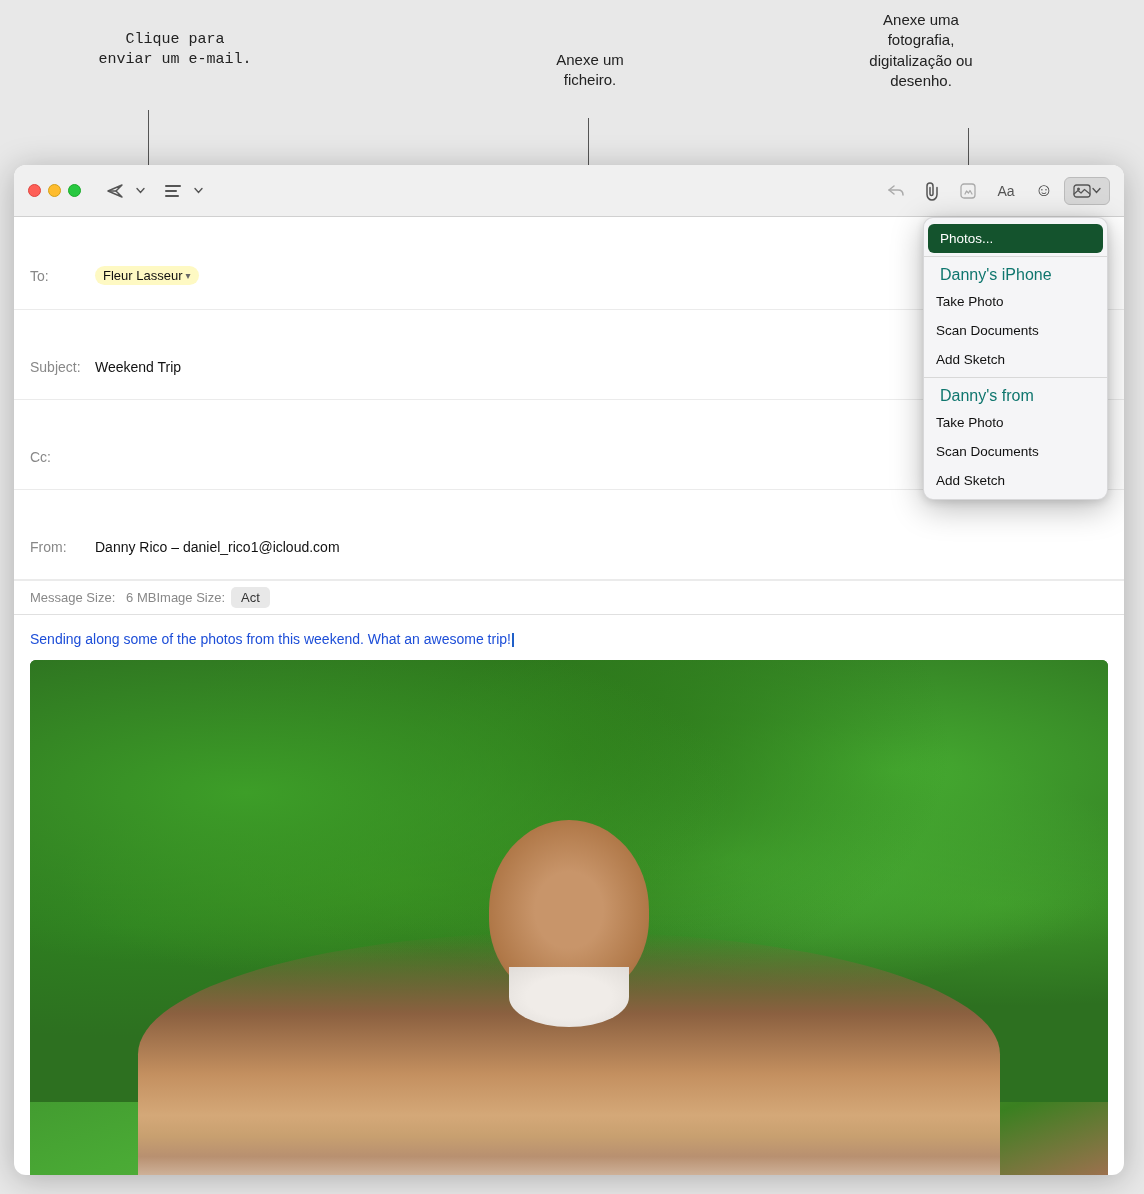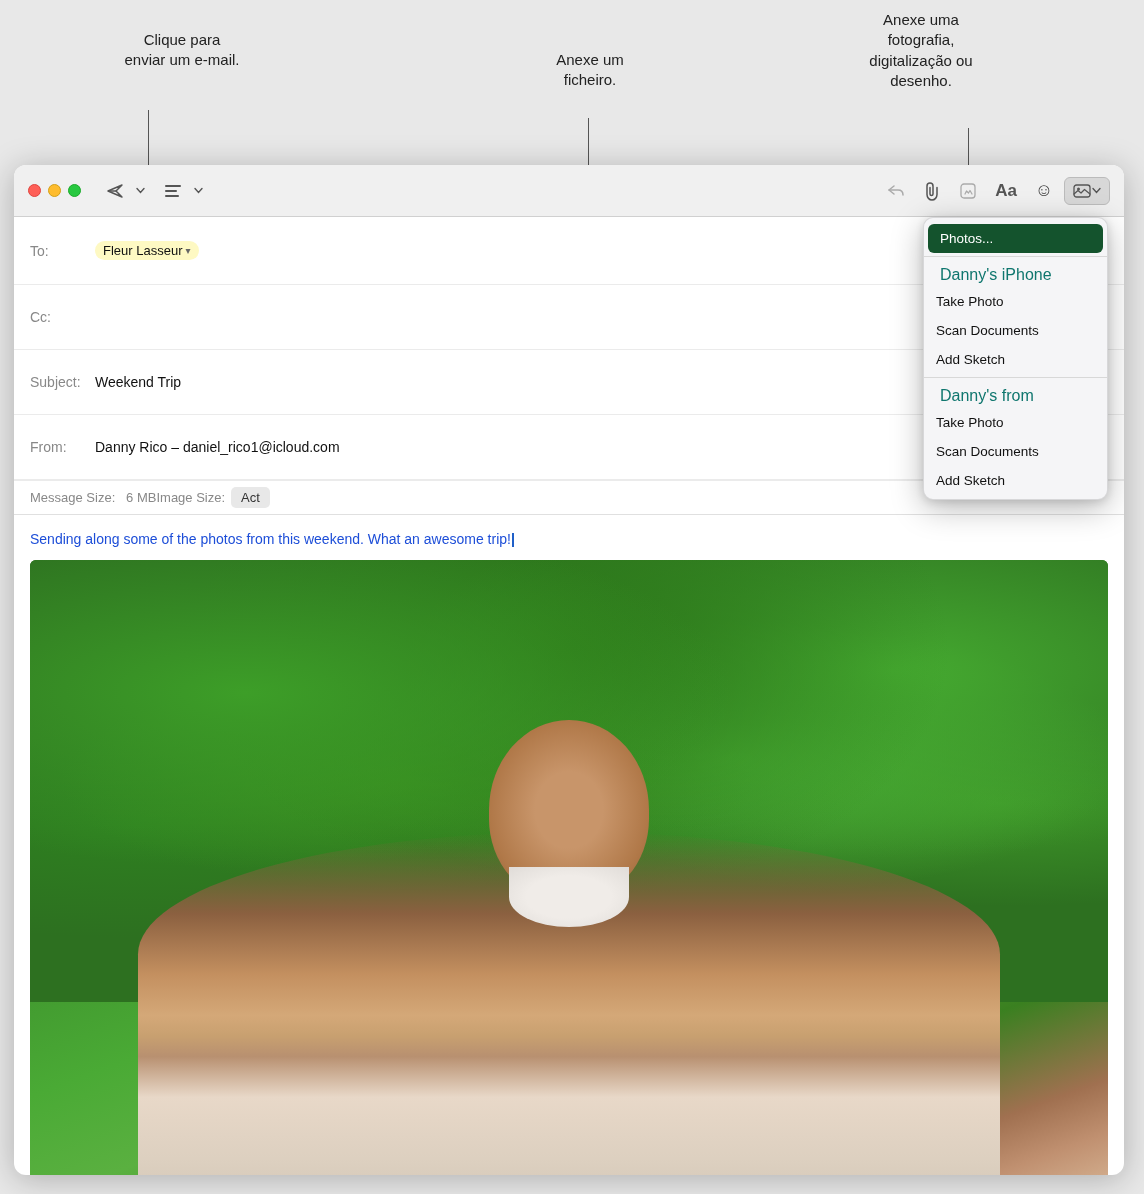--- a/index.html
+++ b/index.html
@@ -114,20 +114,21 @@
       border-bottom: 1px solid #e0e0e0;
     }
     .email-field {
       display: flex;
       align-items: center;
       padding: 24px 16px;
       border-bottom: 1px solid #ebebeb;
       font-size: 14px;
       color: #333;
       min-height: 36px;
+      margin-top: 25px;
     }
     .email-field:last-child { border-bottom: none; }
     .field-label {
       color: #888;
       min-width: 65px;
       font-size: 14px;
     }
     .field-value {
       color: #111;
       font-size: 14px;
@@ -282,21 +283,21 @@
     }
     .menu-divider {
       height: 1px;
       background: #d8d8d8;
       margin: 3px 0;
     }
   </style>
 </head>
 <body>
 
-<div class="callout" style="top:30px; left:82px; width:200px;">
+<div class="callout" style="top:30px; left:75px; width:200px;font-family:Liberation Mono, monospace;">
   <span>Clique para<br>enviar um e-mail.</span>
 </div>
 
 <div style="position:absolute; left:148px; top:110px; width:1px; height:68px; background:#555;"></div>
 <div style="position:absolute; left:144px; top:176px; width:0; height:0; border-left:4px solid transparent; border-right:4px solid transparent; border-top:6px solid #555;"></div>
 
 <div class="callout" style="top:50px; left:510px; width:160px;">
   <span>Anexe um<br>ficheiro.</span>
 </div>
 <div style="position:absolute; left:588px; top:118px; width:1px; height:50px; background:#555;"></div>
@@ -363,21 +364,21 @@
         </svg>
       </button>
 
       <button class="tb-btn">
         <svg width="18" height="18" viewBox="0 0 18 18">
           <rect x="2" y="2" width="14" height="14" rx="3" stroke="#aaa" stroke-width="1.3" fill="none"></rect>
           <path d="M6 12L7.5 9L9.5 11L11 8.5L13 12" stroke="#aaa" stroke-width="1.2" fill="none" stroke-linecap="round" stroke-linejoin="round"></path>
         </svg>
       </button>
 
-      <button class="tb-btn" style="font-size:17px; font-weight:700; color:#555; width:36px;">
+      <button class="tb-btn" style="font-size:14px; font-weight:400; color:#555; width:36px;">
         <span>Aa</span>
       </button>
 
       <button class="tb-btn" style="font-size:18px;">
         <span>☺</span>
       </button>
 
       <button class="tb-btn tb-btn-active" style="width:46px; border: 1px solid #bbb;">
         <svg width="18" height="16" viewBox="0 0 18 16">
           <rect x="1" y="2" width="16" height="12" rx="2.5" stroke="#555" stroke-width="1.3" fill="none"></rect>
@@ -395,27 +396,27 @@
 
     <div class="email-field">
       <span class="field-label">To:</span>
       <span class="recipient-badge">
         <span>Fleur Lasseur</span>
         <span class="chevron">▾</span>
       </span>
     </div>
 
     <div class="email-field">
+      <span class="field-label">Subject:</span>
+      <span class="field-value">Weekend Trip</span>
+    </div>
+
+    <div class="email-field">
       <span class="field-label">Cc:</span>
       <span class="field-value"></span>
-    </div>
-
-    <div class="email-field">
-      <span class="field-label">Subject:</span>
-      <span class="field-value">Weekend Trip</span>
     </div>
 
     <div class="email-field">
       <span class="field-label">From:</span>
       <span class="field-value">Danny Rico – daniel_rico1@icloud.com</span>
     </div>
 
     <div class="image-size-row">
       <span>
         <span>Message Size:</span>

